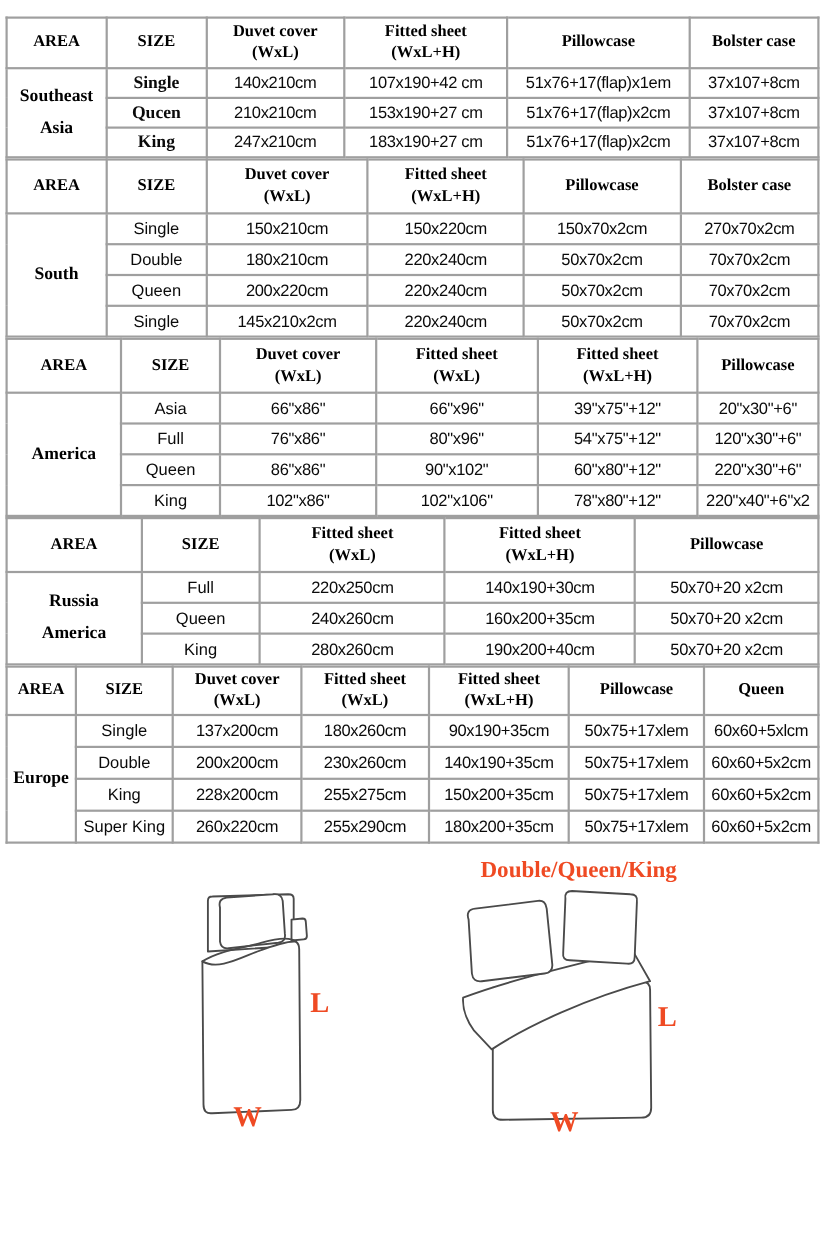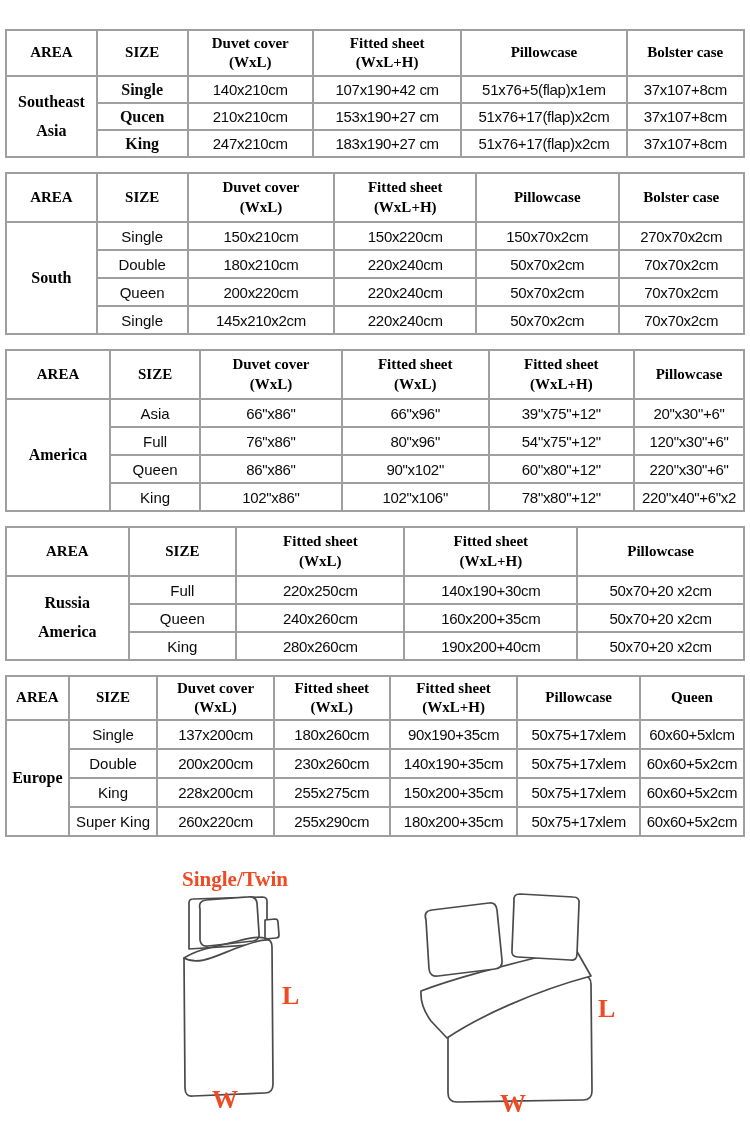--- a/index.html
+++ b/index.html
@@ -1,21 +1,21 @@
 <!DOCTYPE html>
 <html><head>
 <meta charset="utf-8">
 <style>
   html,body{margin:0;padding:0;background:#ffffff;}
   *{box-sizing:border-box;}
   .page{position:relative;width:750px;height:1140px;background:#fff;overflow:hidden;
         font-family:"Liberation Sans",sans-serif;color:#111;}
   .tables-wrap{padding:15px 5px 0 5px;}
 
-  table.size-table{border-collapse:collapse;table-layout:fixed;width:740px;margin:14px auto;background:#fff;}
+  table.size-table{border-collapse:collapse;table-layout:fixed;width:740px;margin:0 auto;background:#fff;}
   table.size-table th, table.size-table td{
     border:2px solid #9f9f9f;text-align:center;vertical-align:middle;padding:0 1px;overflow:hidden;
   }
   table.size-table th{
     font-family:"Liberation Serif",serif;font-weight:bold;font-size:15px;line-height:1.3;
     white-space:pre-line;color:#000;
   }
   td.area-cell{
     font-family:"Liberation Serif",serif;font-weight:bold;font-size:16px;line-height:1.8;
     white-space:pre-line;color:#000;
@@ -70,21 +70,21 @@
             <th>Bolster case</th>
           </tr>
         </thead>
         <tbody>
           <tr>
             <td rowspan="3" class="area-cell">Southeast
 Asia</td>
             <td class="size-cell">Single</td>
             <td class="value-cell">140x210cm</td>
             <td class="value-cell">107x190+42 cm</td>
-            <td class="value-cell">51x76+5(flap)x1em</td>
+            <td class="value-cell">51x76+17(flap)x1em</td>
             <td class="value-cell">37x107+8cm</td>
           </tr>
           <tr>
             <td class="size-cell">Qucen</td>
             <td class="value-cell">210x210cm</td>
             <td class="value-cell">153x190+27 cm</td>
             <td class="value-cell">51x76+17(flap)x2cm</td>
             <td class="value-cell">37x107+8cm</td>
           </tr>
           <tr>
@@ -306,33 +306,33 @@
             <td class="value-cell">180x200+35cm</td>
             <td class="value-cell">50x75+17xlem</td>
             <td class="value-cell">60x60+5x2cm</td>
           </tr>
         </tbody>
       </table>
   </div>
 
   <div class="diagrams">
 
-    <div class="diagram-title" style="left:130px;top:16px;width:210px;">Single/Twin</div>
 
     <svg class="bed-svg" style="left:176px;top:43px;" width="105" height="212" viewBox="0 0 105 212">
       <path class="fill" d="M 13,9 Q 13,5 17,5 L 86,3 Q 91,3 91,7 L 91,50 L 13,55 Z"></path>
       <path class="fill" d="M 89,26 L 99,25 Q 102,25 102,28 L 103,41 Q 103,44 100,44 L 89,45 Z"></path>
       <path class="fill" d="M 24,15 Q 22,7 30,6 L 72,3 Q 80,2 81,9 L 83,39 Q 84,46 77,47 L 32,52 Q 25,53 24,46 Z"></path>
       <path class="fill" d="M 8,64 C 22,72 40,62 58,55 C 74,49 86,45 93,46 Q 96,48 96,53 L 97,190 Q 97,199 89,199 L 17,202 Q 9,203 9,194 Z"></path>
       <path class="nofill" d="M 8,64 C 24,54 44,52 62,47 C 76,43 88,42 93,46"></path>
     </svg>
 
     <div class="dim-label" style="left:282px;top:130px;">L</div>
     <div class="dim-label" style="left:212px;top:234px;">W</div>
 
+    <div class="diagram-title" style="left:398px;top:11px;width:256px;">Double/Queen/King</div>
 
     <svg class="bed-svg" style="left:415px;top:37px;" width="195" height="225" viewBox="0 0 195 225">
       <path class="fill" d="M 33,94 L 168,88 Q 176,88 176,96 L 177,203 Q 177,212 168,212 L 42,214 Q 33,214 33,205 Z"></path>
       <path class="fill" d="M 6,103 C 45,88 100,75 160,60 L 176,88 C 120,103 65,128 32,150 L 16,133 Q 5,118 6,103 Z"></path>
       <path class="fill" d="M 99,13 Q 98,6 105,6 L 158,9 Q 165,9 164,16 L 162,66 Q 162,73 155,72 L 103,69 Q 96,69 97,62 Z"></path>
       <path class="fill" d="M 11,32 Q 8,23 17,22 L 74,15 Q 81,14 82,22 L 87,72 Q 88,80 80,81 L 23,88 Q 15,89 14,81 Z"></path>
     </svg>
 
     <div class="dim-label" style="left:598px;top:143px;">L</div>
     <div class="dim-label" style="left:500px;top:238px;">W</div>

